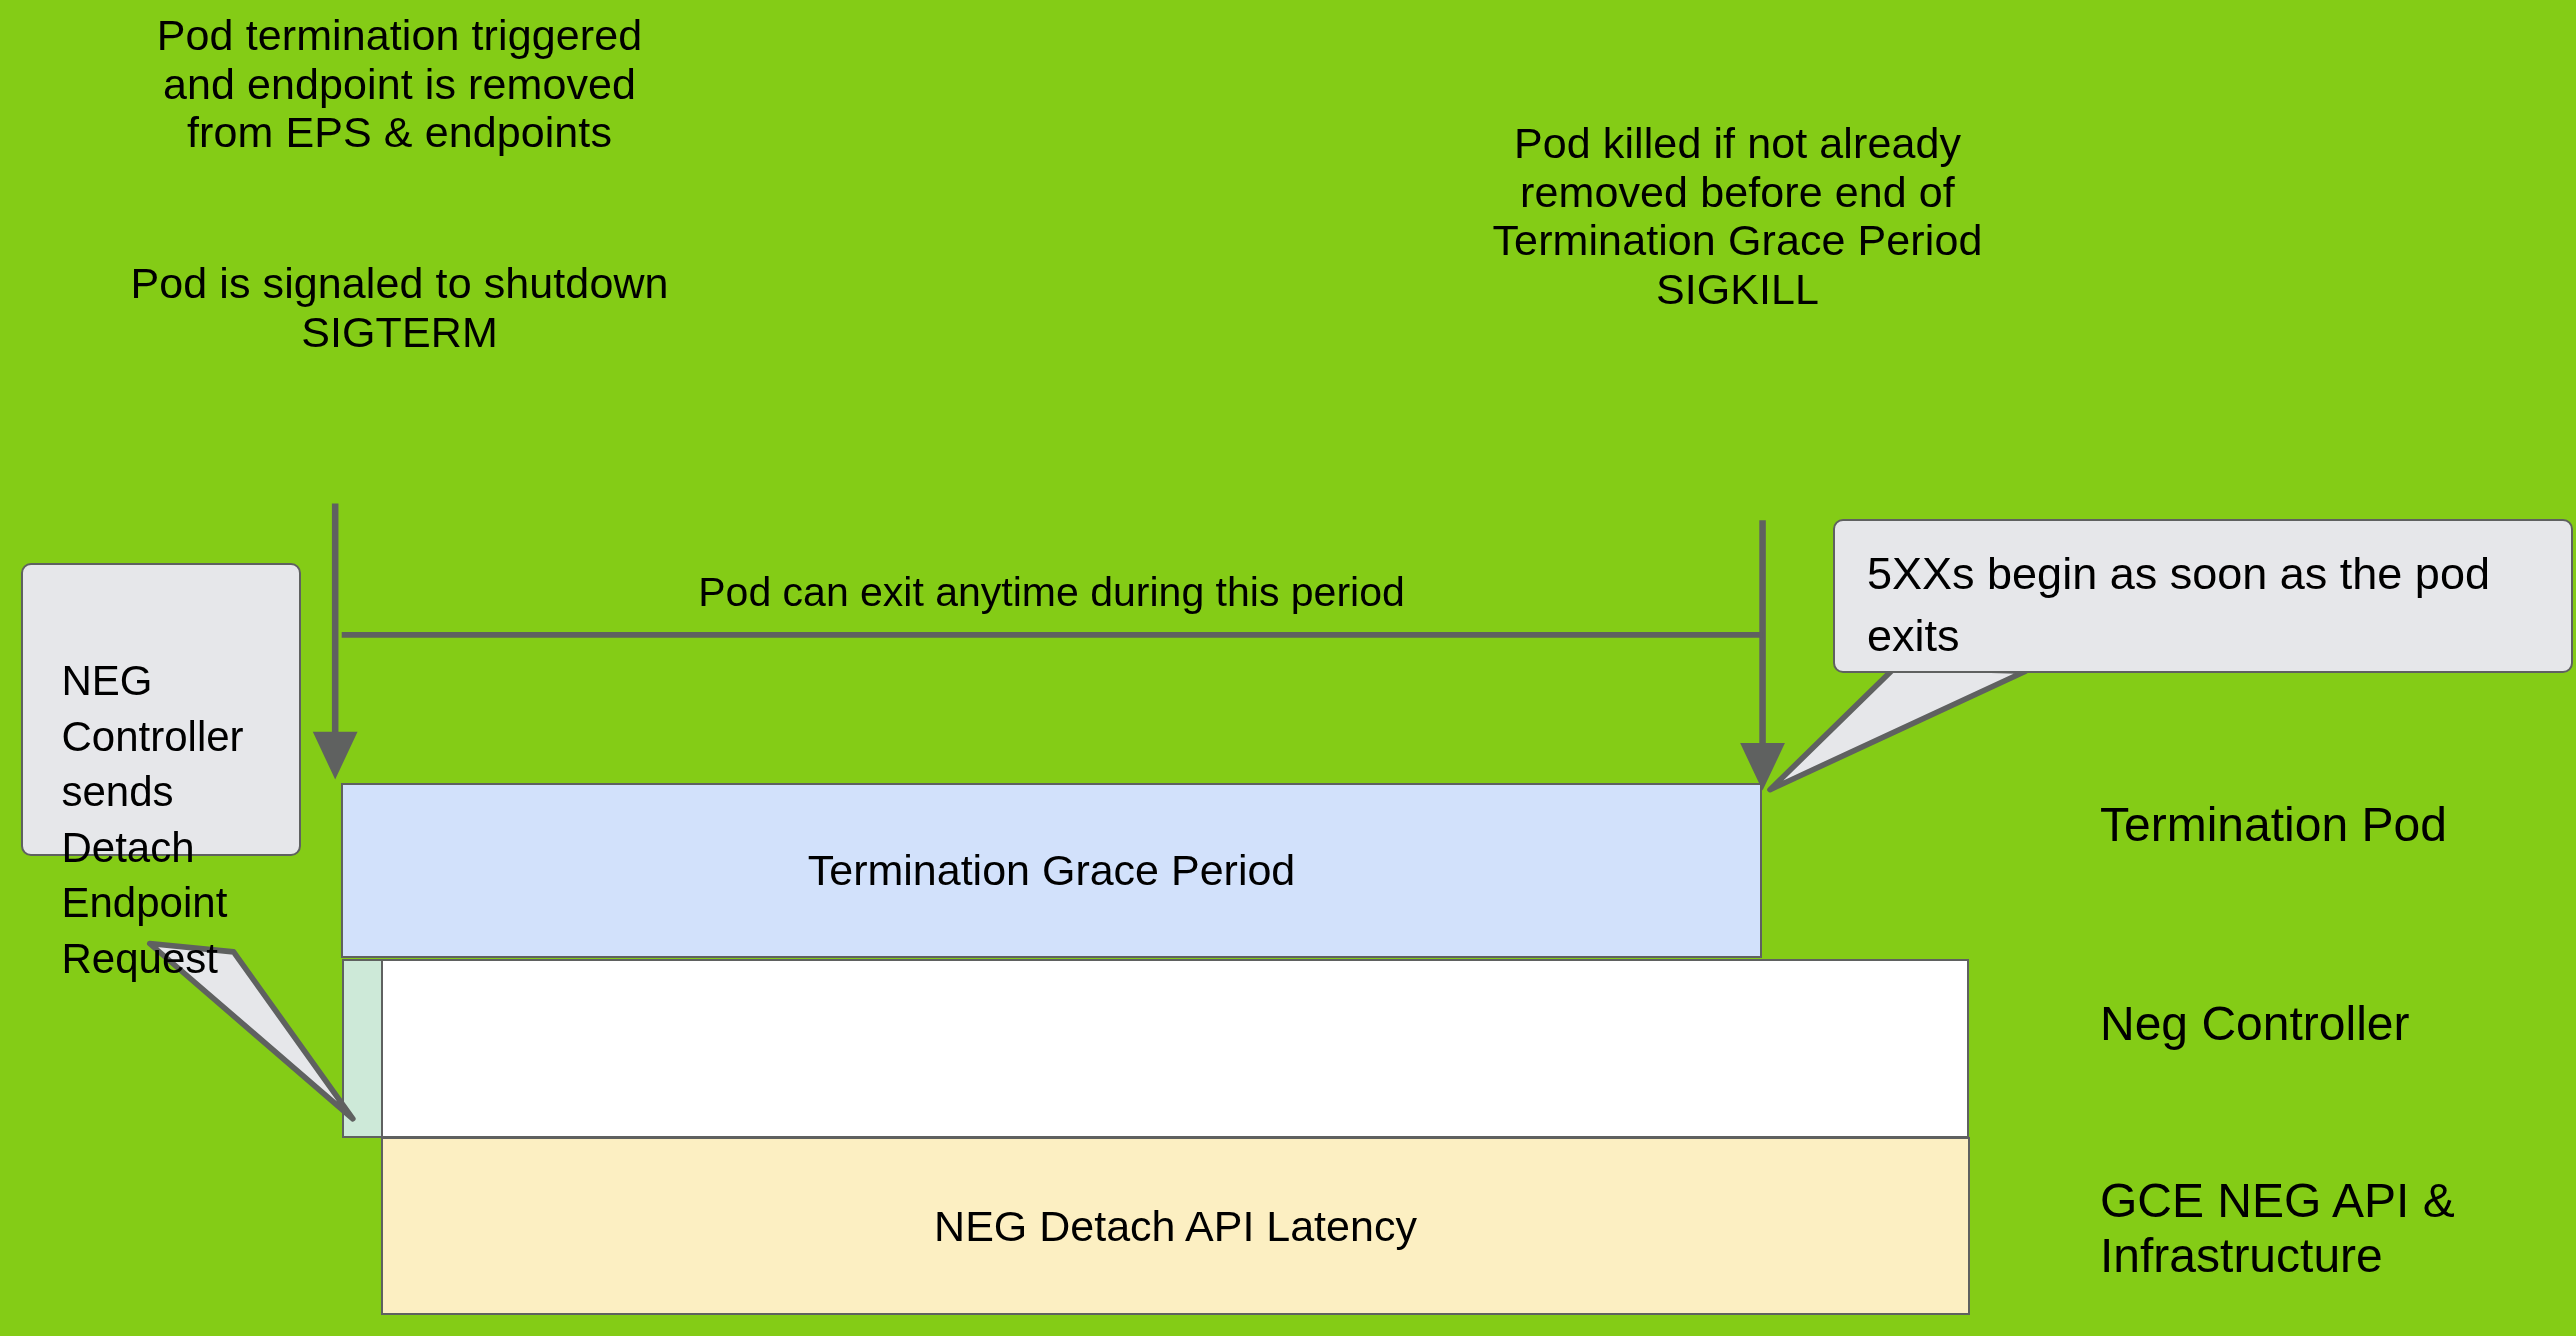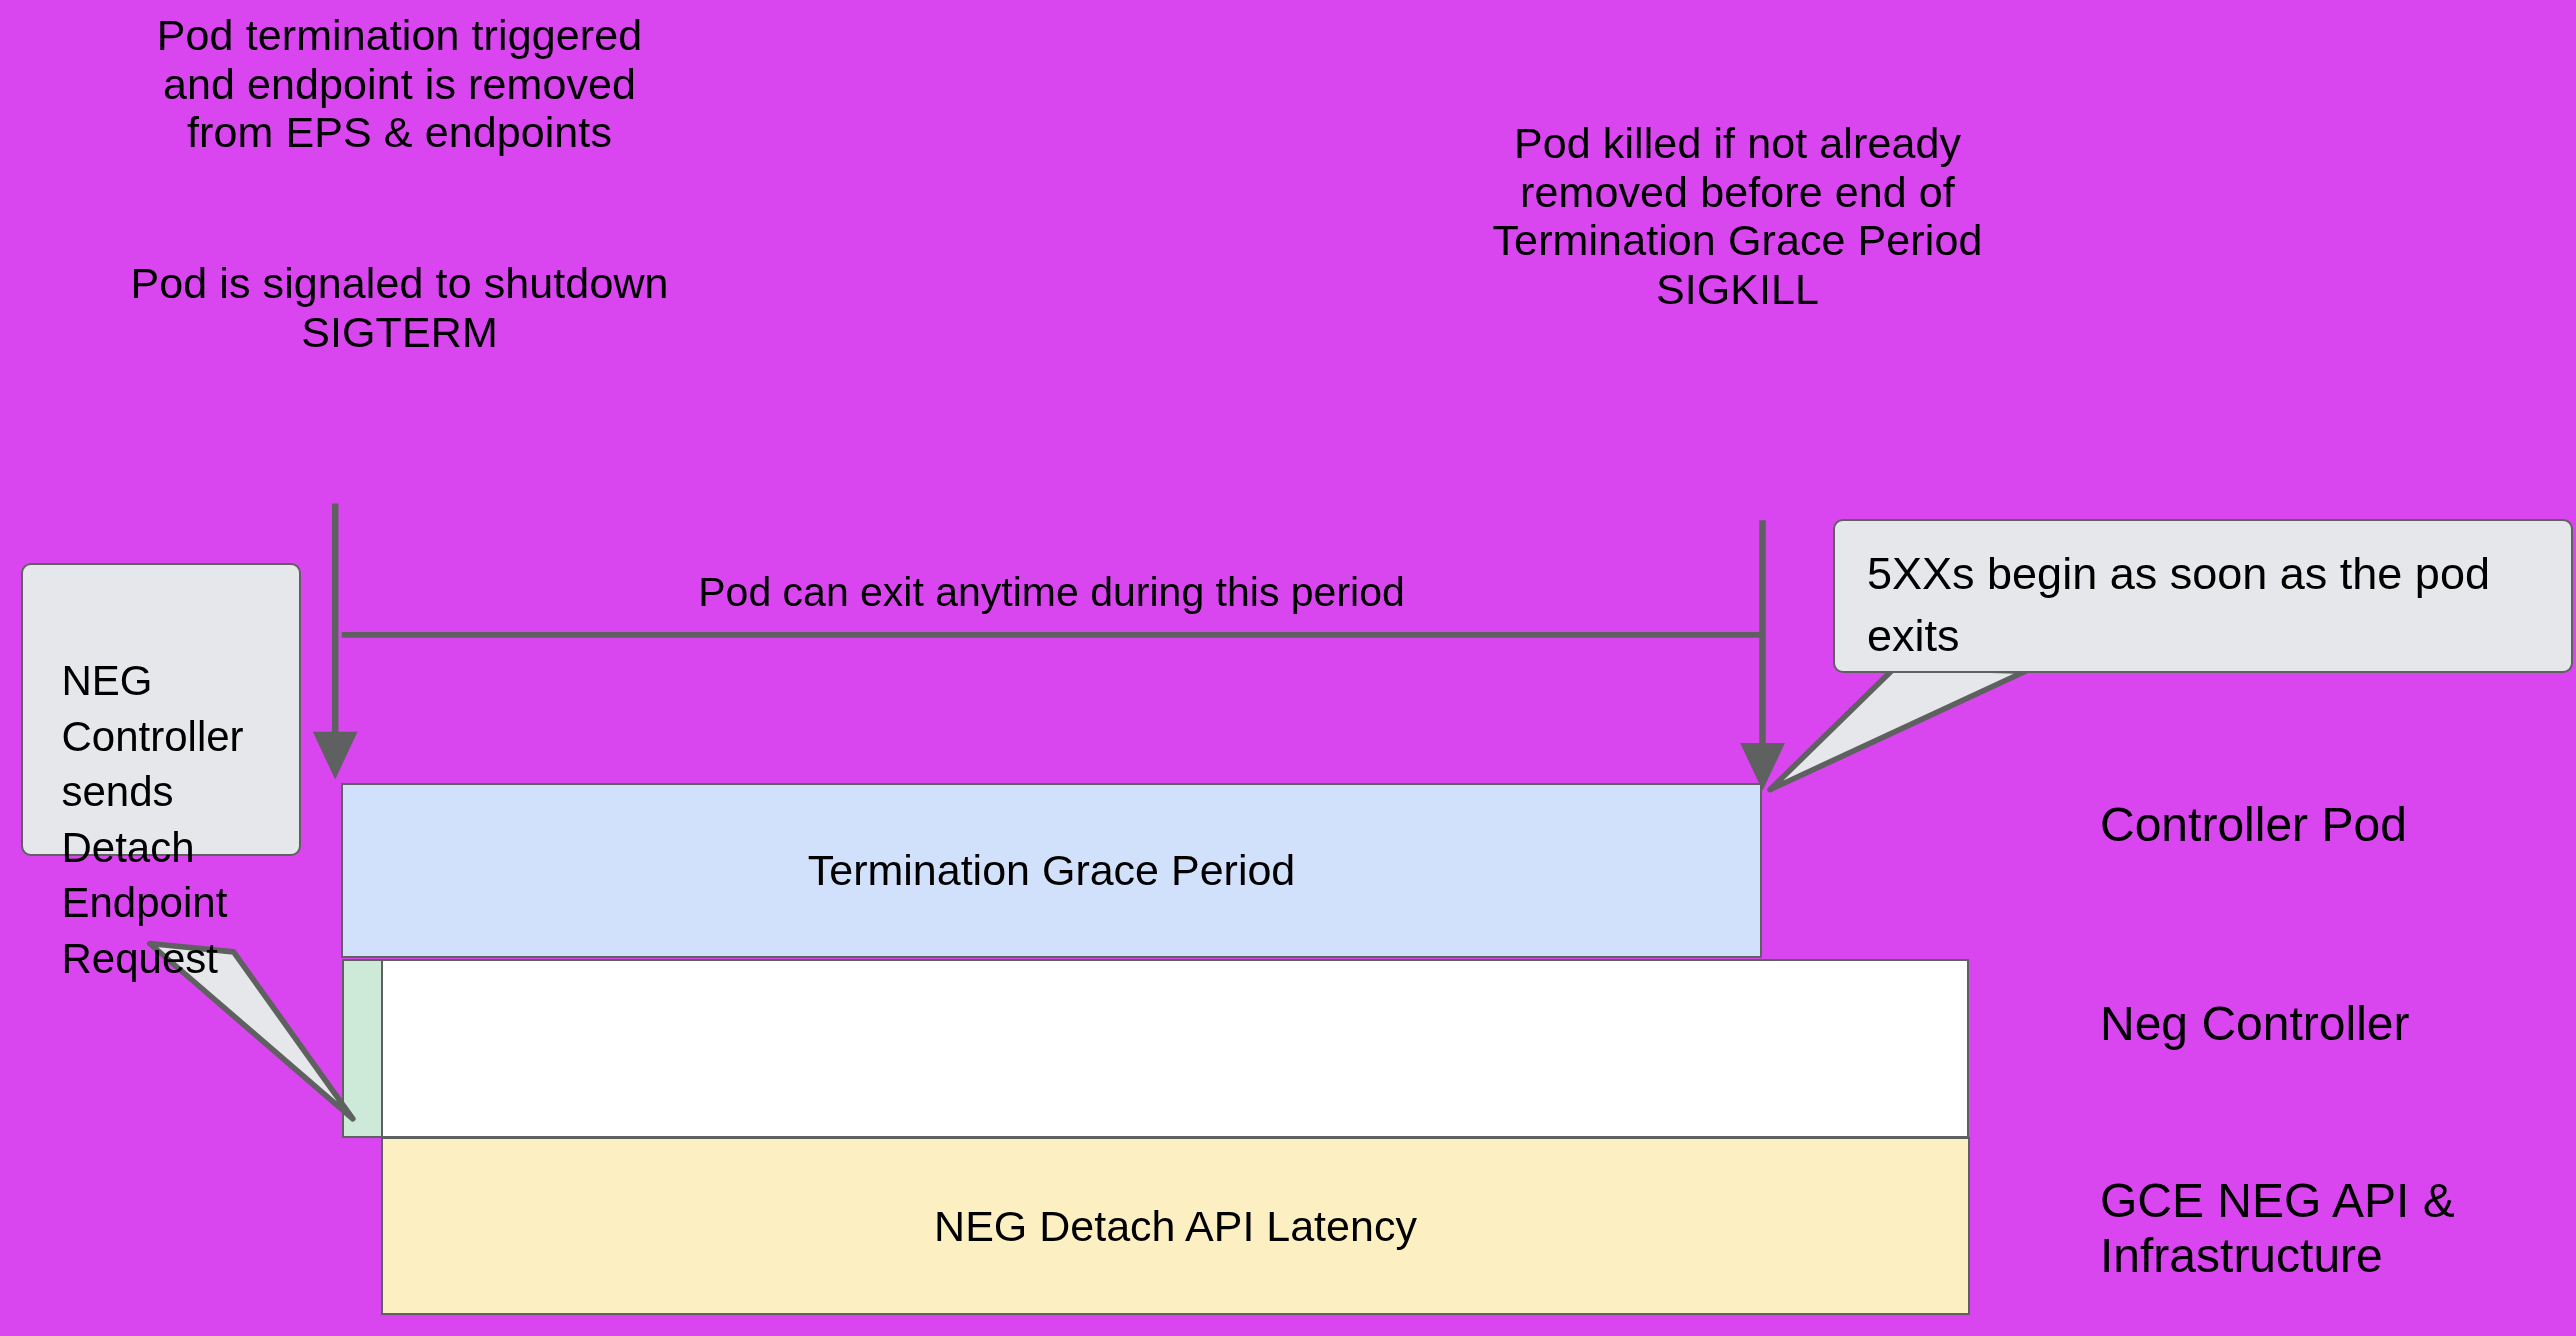--- a/index.html
+++ b/index.html
@@ -8,21 +8,21 @@
     background: #ffffff;
   }
   body {
     font-family: "Liberation Sans", sans-serif;
     color: #000000;
   }
   #stage {
     position: relative;
     width: 2576px;
     height: 1336px;
-    background: #d946ef;
+    background: #84cc16;
     overflow: hidden;
   }
 
   
   .note {
     position: absolute;
     text-align: center;
     font-size: 43px;
     line-height: 1.13;
     color: #000;
@@ -182,21 +182,21 @@
 sends
 Detach
 Endpoint
 Request</span>
   </div>
 
   <div class="callout" id="callout-5xx">
     <span>5XXs begin as soon as the pod exits</span>
   </div>
 
-  <div class="lane-label" id="lane-k8s">Controller Pod</div>
+  <div class="lane-label" id="lane-k8s">Termination Pod</div>
 
   <div class="lane-label" id="lane-negc">Neg Controller</div>
 
   <div class="lane-label" id="lane-gce">GCE NEG API &amp;
 Infrastructure</div>
 
 </div>
 
 
 </body></html>

